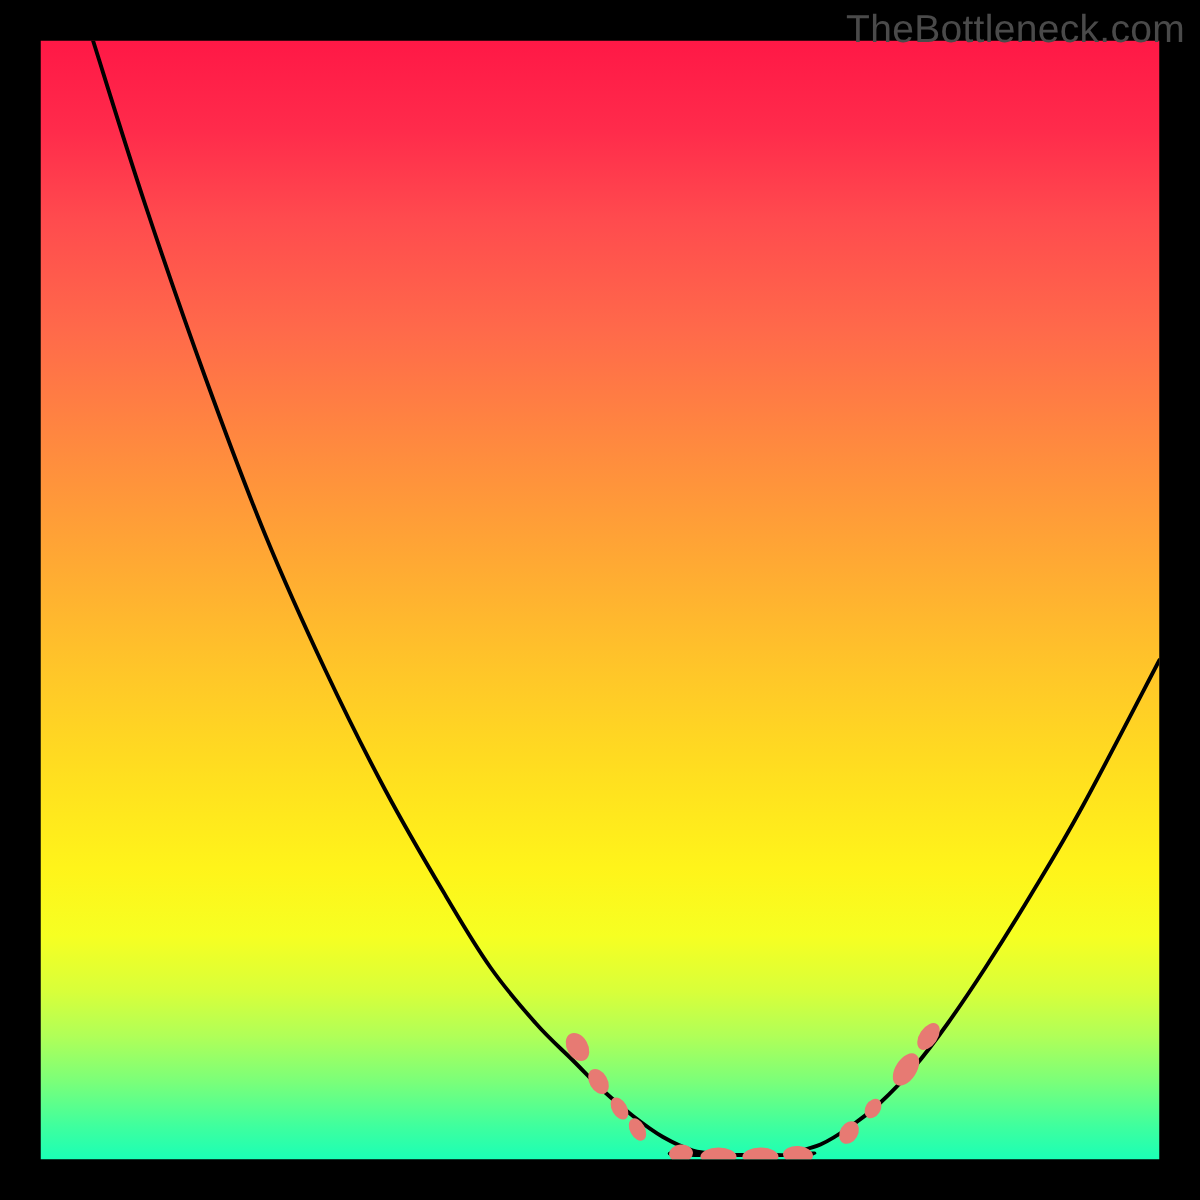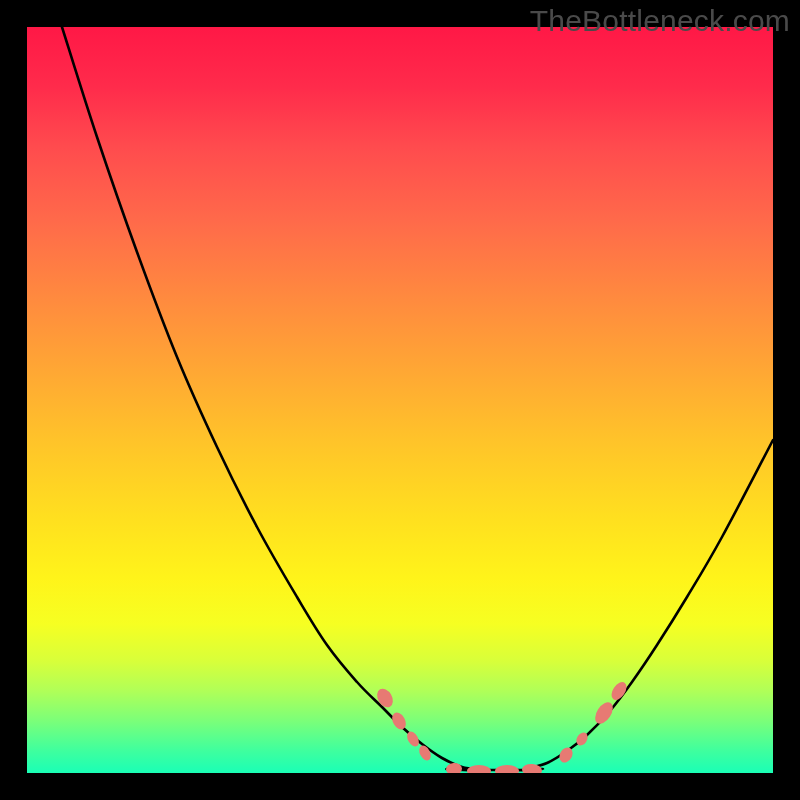--- a/index.html
+++ b/index.html
@@ -50,21 +50,21 @@
     position: absolute;
     inset: 0;
     width: 746px;
     height: 746px;
   }
   .watermark {
     position: absolute;
     top: 4px;
     right: 10px;
     color: #4a4a4a;
-    font-size: 30px;
+    font-size: 26px;
     letter-spacing: 0.2px;
     user-select: none;
   }
 </style>
 </head>
 <body>
 
 <div class="frame">
   <div class="plot">
     <div class="gradient"></div>

